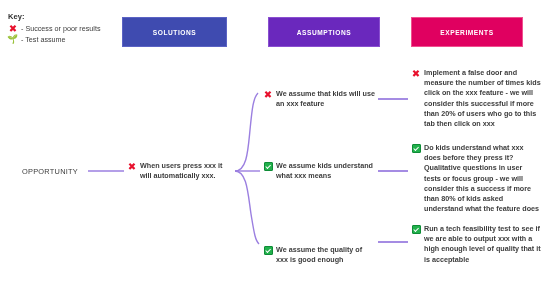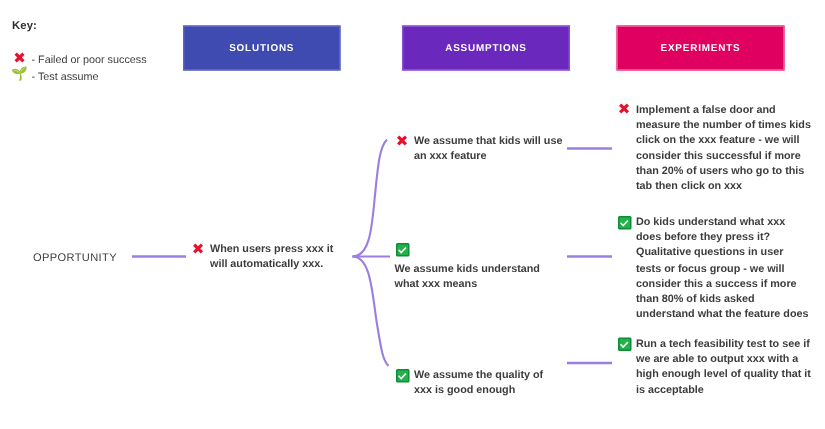--- a/index.html
+++ b/index.html
@@ -34,21 +34,21 @@
   .key {
     position: absolute;
     left: 8px;
     top: 12px;
     width: 130px;
   }
   .key-title {
     font-size: 7.5px;
     font-weight: bold;
     color: #2f2f2f;
-    margin-bottom: 13px;
+    margin-bottom: 2px;
     letter-spacing: .1px;
   }
   .key-row {
     display: flex;
     align-items: center;
     gap: 3px;
     height: 11px;
     font-size: 7.2px;
     color: #3c3c3c;
     white-space: nowrap;
@@ -161,21 +161,21 @@
     top: 167px;
     font-size: 7.4px;
     letter-spacing: .25px;
     color: #3c3c3c;
     text-align: right;
   }
 
   #solution-1 { left: 127px; top: 161px; width: 104px; }
 
   #assumption-1 { left: 263px; top: 89px;  width: 112px; }
-  #assumption-2 { left: 263px; top: 161px; width: 112px; flex-direction: column; }
+  #assumption-2 { left: 263px; top: 161px; width: 112px; }
   #assumption-3 { left: 263px; top: 232px; width: 112px; margin-top: 13px; }
 
   #experiment-1 { left: 411px; top: 68px;  width: 130px; }
   #experiment-2 { left: 411px; top: 143px; width: 130px; }
   #experiment-3 { left: 411px; top: 224px; width: 130px; }
 </style>
 </head>
 <body>
 
 <div class="canvas">
@@ -193,21 +193,21 @@
     <line x1="378" y1="242" x2="408" y2="242" stroke="#9b7fe0" stroke-width="1.8"></line>
   </svg>
 
   <div class="key">
     <div class="key-title">Key:</div>
 
     <div class="key-row">
       <span class="key-glyph">
         <span class="ic-x">✖</span>
       </span>
-      <span>- Failed or poor success</span>
+      <span>- Success or poor results</span>
     </div>
 
     <div class="key-row">
       <span class="key-glyph">
         <span class="ic-sprout">🌱</span>
       </span>
       <span>- Test assume</span>
     </div>
 
   </div>

